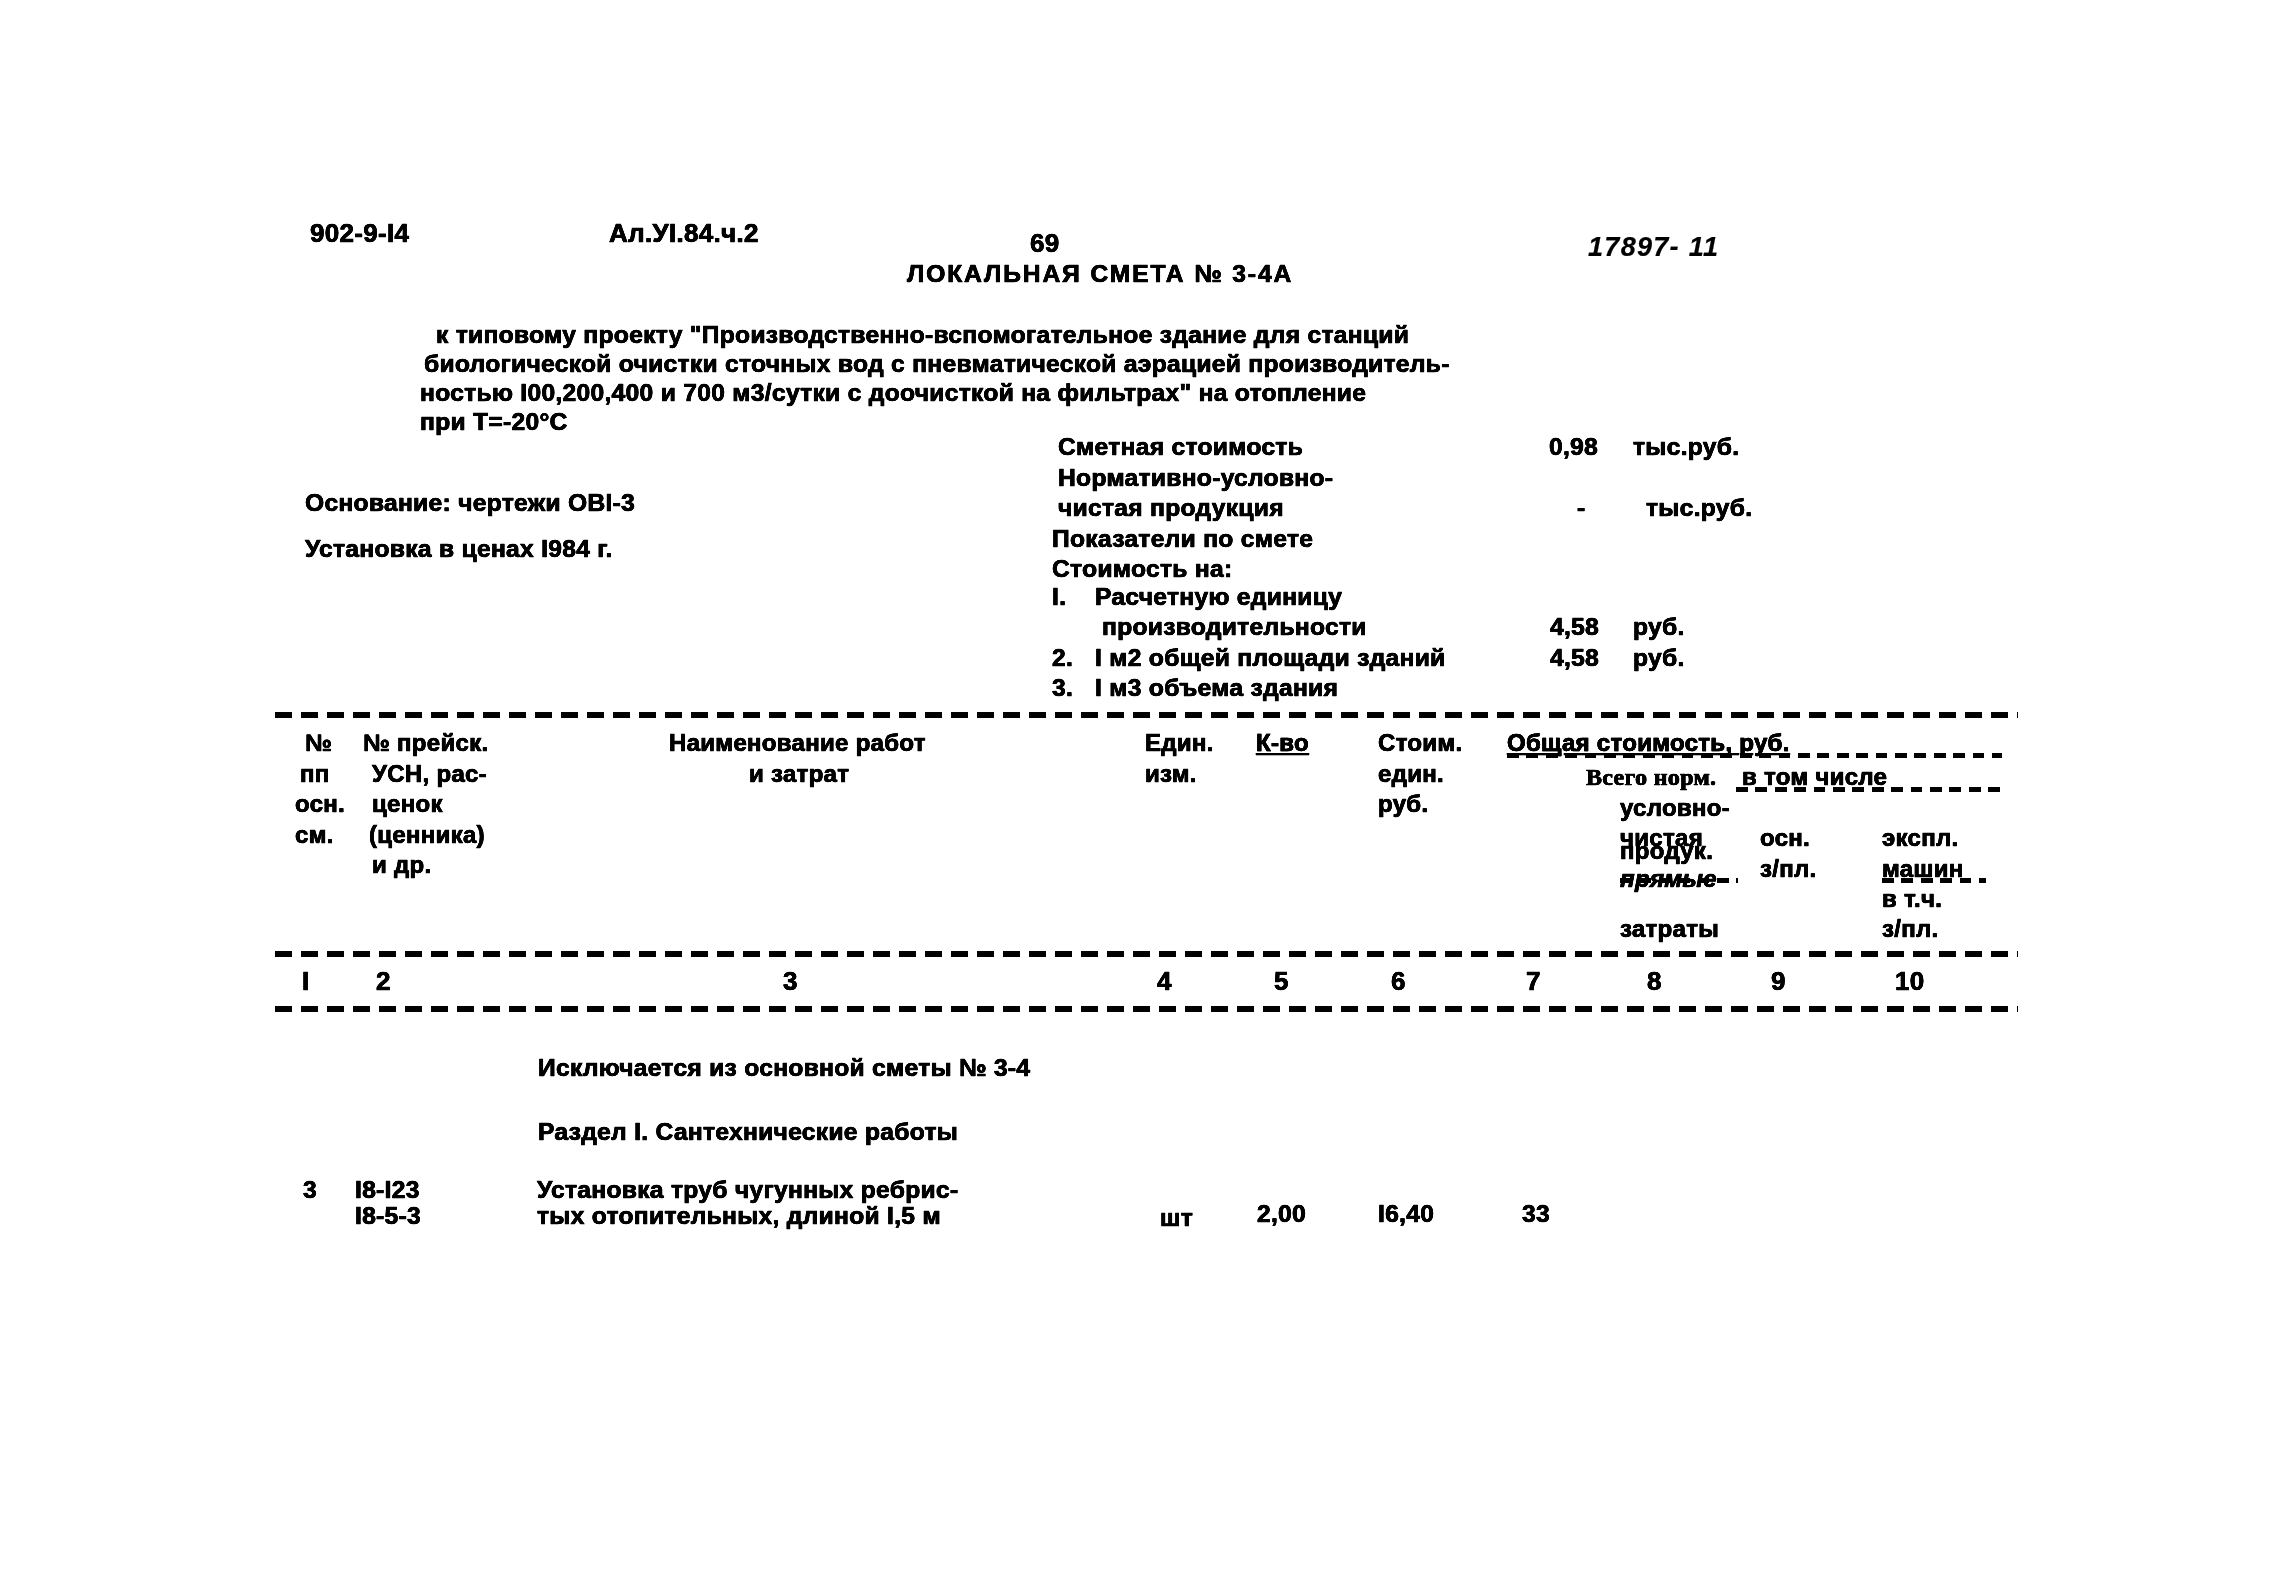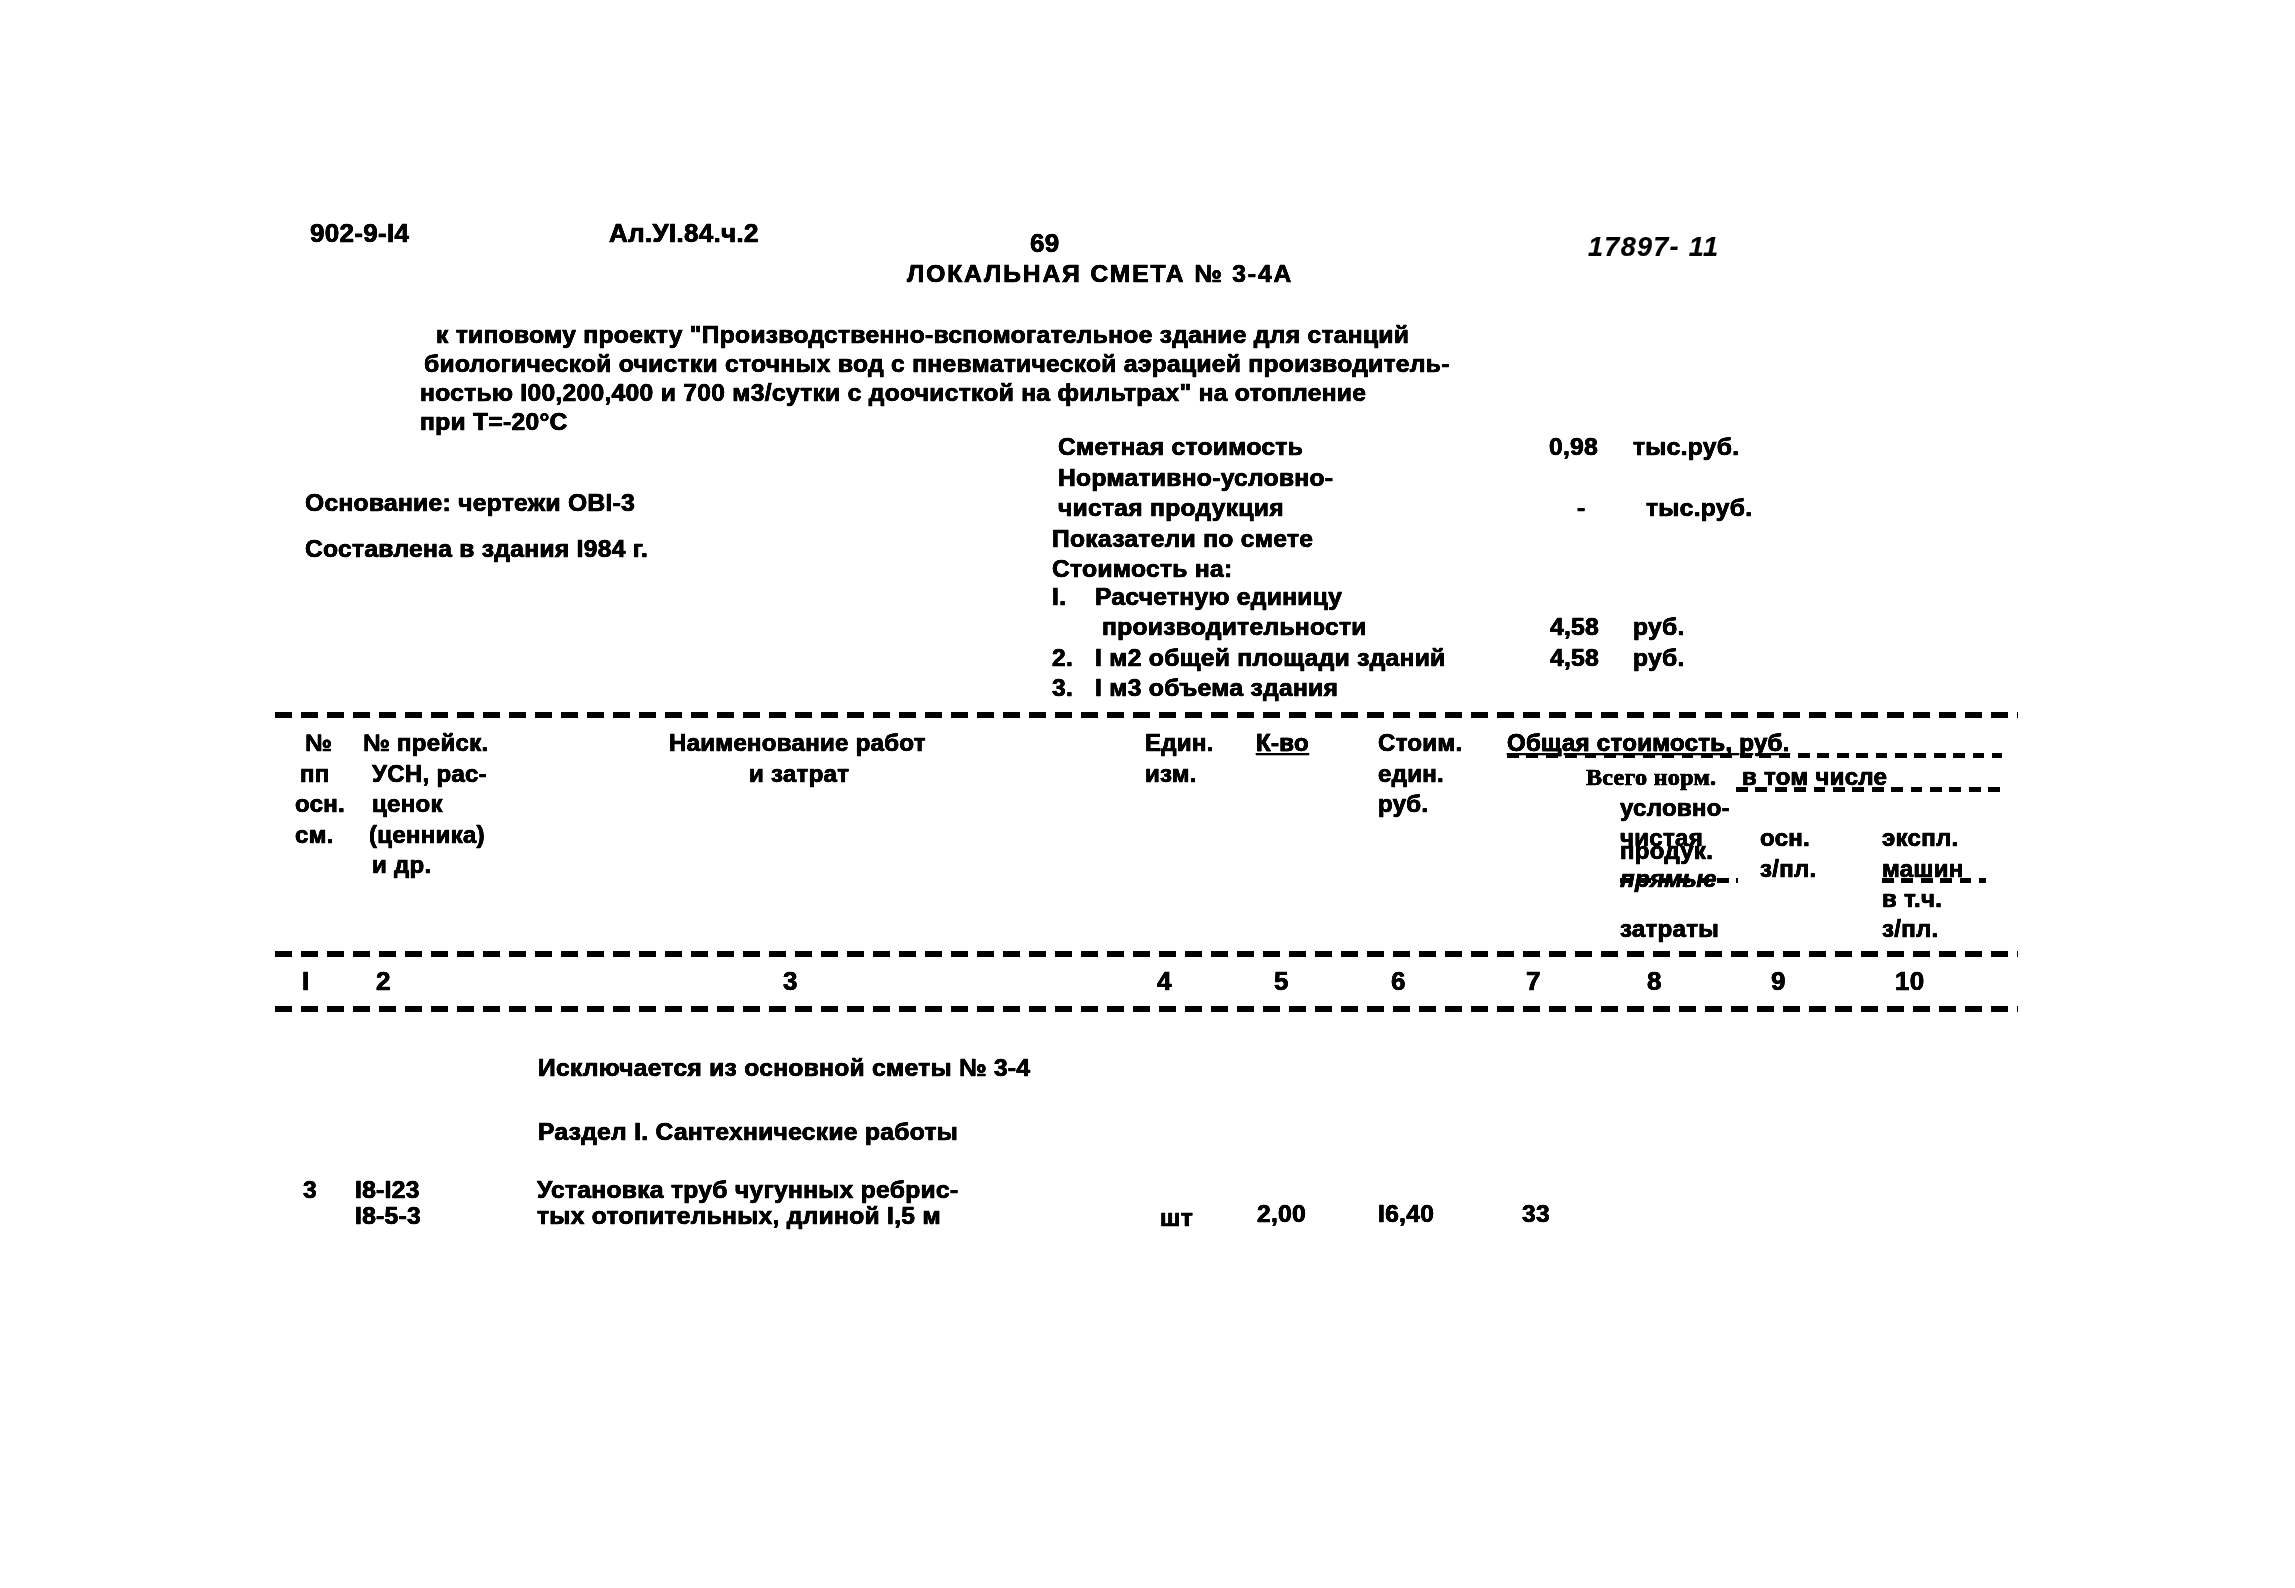--- a/index.html
+++ b/index.html
@@ -80,21 +80,21 @@
   <div class="t s-hand ink-light" style="left:1588px; top:232px;">17897- 11</div>
 
   <div class="t s-title ink" style="left:907px; top:259px;">ЛОКАЛЬНАЯ СМЕТА № 3-4А</div>
 
   <div class="t s-body ink" style="left:424px; top:348px;">биологической очистки сточных вод с пневматической аэрацией производитель-</div>
   <div class="t s-body ink" style="left:436px; top:319px;">к типовому проекту "Производственно-вспомогательное здание для станций</div>
   <div class="t s-body ink" style="left:420px; top:377px;">ностью I00,200,400 и 700 м3/сутки с доочисткой на фильтрах" на отопление</div>
   <div class="t s-body ink" style="left:420px; top:406px;">при Т=-20°С</div>
 
   <div class="t s-body ink" style="left:305px; top:487px;">Основание: чертежи ОВI-3</div>
-  <div class="t s-body ink" style="left:305px; top:533px;">Составлена в здания I984 г.</div>
+  <div class="t s-body ink" style="left:305px; top:533px;">Установка в ценах I984 г.</div>
 
   <div class="t s-sum ink" style="left:1058px; top:432px;">Сметная стоимость</div>
   <div class="t s-sum ink" style="left:1549px; top:432px;">0,98</div>
   <div class="t s-sum ink" style="left:1633px; top:432px;">тыс.руб.</div>
 
   <div class="t s-sum ink" style="left:1058px; top:463px;">Нормативно-условно-</div>
 
   <div class="t s-sum ink" style="left:1058px; top:493px;">чистая продукция</div>
   <div class="t s-sum ink" style="left:1577px; top:493px;">-</div>
   <div class="t s-sum ink" style="left:1646px; top:493px;">тыс.руб.</div>

